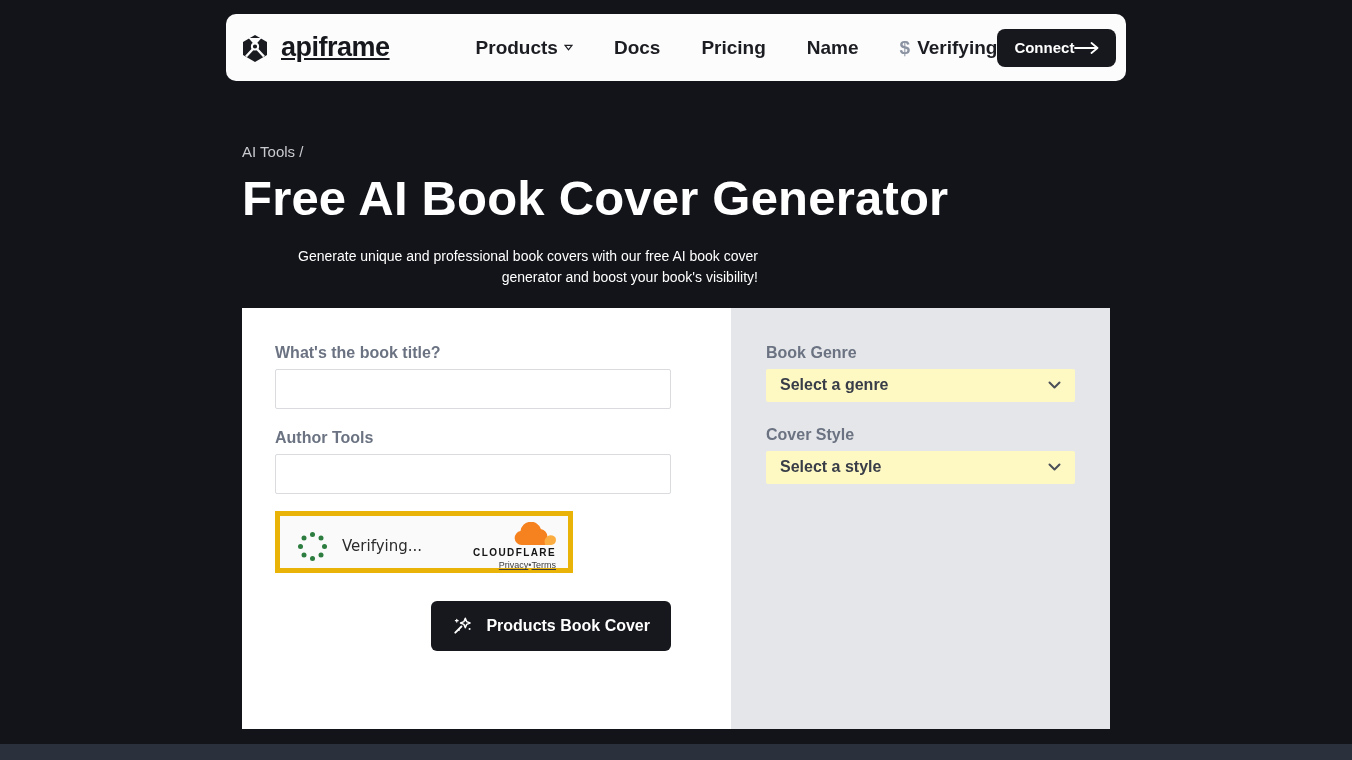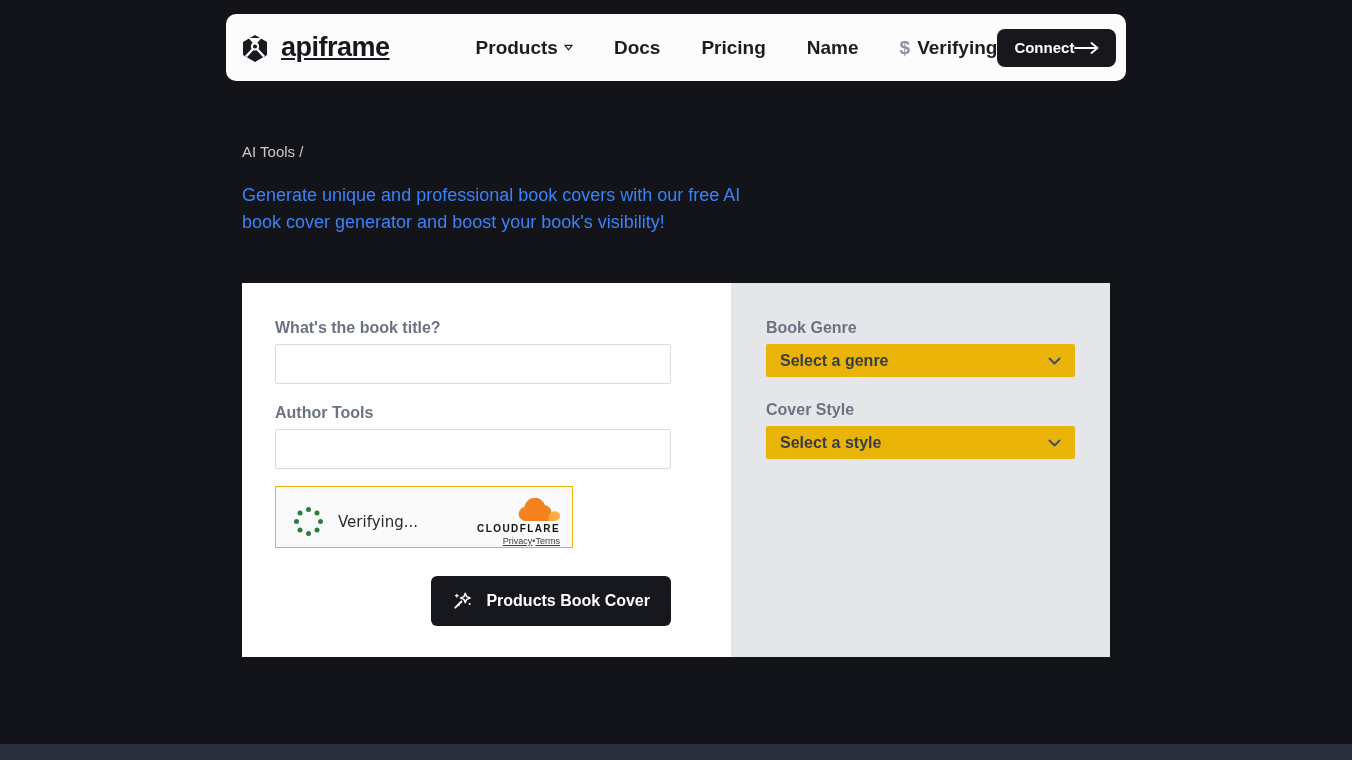--- a/index.html
+++ b/index.html
@@ -42,41 +42,41 @@
   
   .container { width:868px; margin:0 auto; }
   .breadcrumb { margin-top:62px; font-size:15px; color:#c9cacf; }
   .page-title {
     margin-top:13px;
     font-size:49px; font-weight:700; color:#ffffff;
     letter-spacing:0.2px; line-height:1.05;
   }
   .subtitle {
     margin-top:22px; width:516px;
-    font-size:18px; line-height:1.48; color:#3b82f6;
-  }
-
-  
-  .card { margin-top:48px; display:flex; width:868px; height:374px; }
+    font-size:14px; line-height:1.48; color:#ffffff;text-align:right;
+  }
+
+  
+  .card { margin-top:20px; display:flex; width:868px; height:421px; }
   .card-left { width:489px; background:#ffffff; padding:36px 0 0 33px; }
   .left-inner { width:396px; display:flex; flex-direction:column; }
   .field-label { font-size:16px; font-weight:700; color:#6b7382; }
   .text-input {
     width:396px; height:40px;
     border:1px solid #d9dbdf; border-radius:2px;
     margin-top:7px; padding:0 10px;
     font-size:15px; color:#222; background:#fff;
     font-family:"Liberation Sans", sans-serif;
   }
   .field-gap { margin-top:20px; }
 
   
   .cf-widget {
     margin-top:17px; width:298px; height:62px;
-    background:#fafafa; border:1px solid #eab308;
+    background:#fafafa; border:5px solid #eab308;
     display:flex; align-items:center;
     padding:9px 12px 0 17px;
   }
   .spinner-box { width:30px; height:30px; position:relative; flex:0 0 auto; }
   .spinner-dot {
     position:absolute; left:12.5px; top:12.5px;
     width:5px; height:5px; border-radius:50%;
     background:transparent;
     box-shadow:
       0 -12px 0 #2c7d3f, 8.5px -8.5px 0 #2c7d3f, 12px 0 0 #2c7d3f,
@@ -97,21 +97,21 @@
     height:50px; padding:0 21px;
     border-radius:6px; border:none; cursor:pointer;
     font-size:16px; font-weight:700;
     font-family:"Liberation Sans", sans-serif;
   }
 
   
   .card-right { flex:1; background:#e5e6e9; padding:36px 35px 0; }
   .select {
     margin-top:7px; height:33px;
-    background:#eab308; border-radius:2px;
+    background:#fef9c3; border-radius:2px;
     display:flex; align-items:center; justify-content:space-between;
     padding:0 14px; cursor:pointer;
   }
   .select-value { font-size:16px; font-weight:700; color:#383d48; }
   .option-gap { margin-top:24px; }
 
   
   .footer-strip {
     position:absolute; left:0; bottom:0;
     width:100%; height:16px; background:#2b303d;
@@ -162,20 +162,21 @@
     <span style="display:flex;">
       <svg width="25" height="12" viewBox="0 0 25 12">
         <path d="M1 6 H23 M17.5 1 L23.5 6 L17.5 11" fill="none" stroke="#fff" stroke-width="1.8" stroke-linecap="round" stroke-linejoin="round"></path>
       </svg>
     </span>
   </button>
 </nav>
 
 <div class="container">
   <div class="breadcrumb">AI Tools /</div>
+  <h1 class="page-title">Free AI Book Cover Generator</h1>
   <p class="subtitle">Generate unique and professional book covers with our free AI book cover generator and boost your book's visibility!</p>
 
   <div class="card">
 
     <div class="card-left">
       <div class="left-inner">
         <label class="field-label">What's the book title?</label>
         <input class="text-input" type="text" value="" style="">
 
         <label class="field-label field-gap">Author Tools</label>

